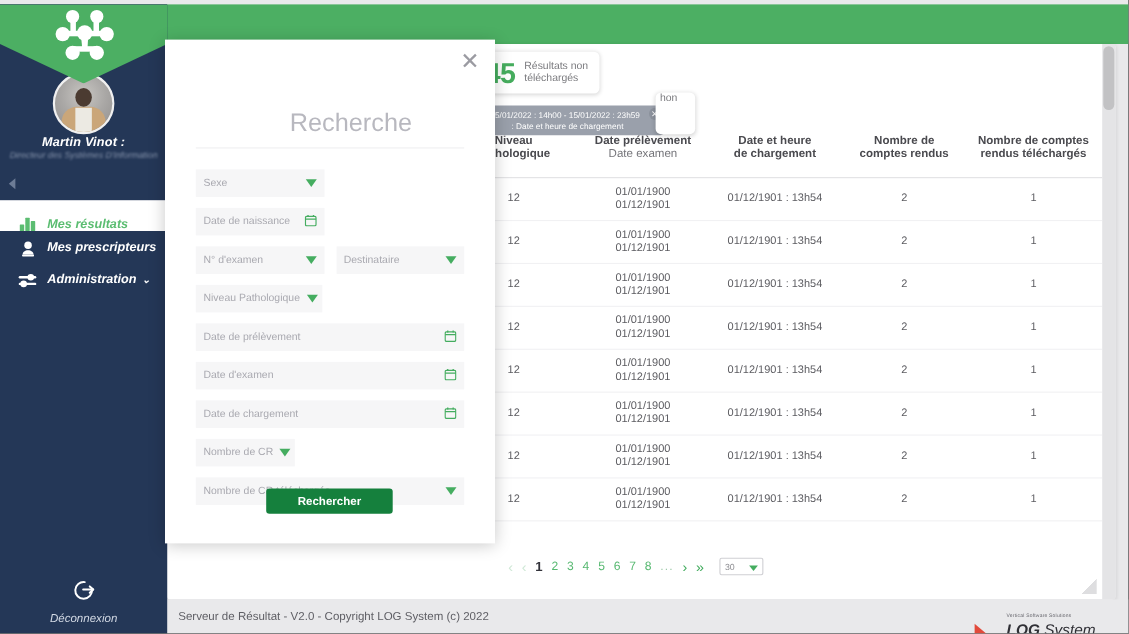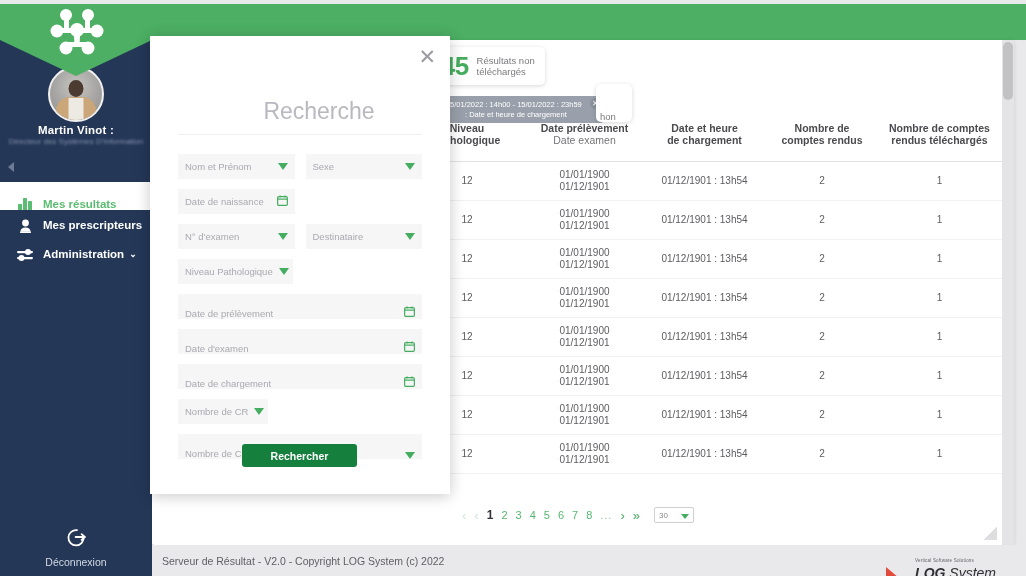--- a/index.html
+++ b/index.html
@@ -36,20 +36,21 @@
     z-index: 8;
   }
 
   
   .sidebar {
     position: absolute; left: 0; top: 4px;
     width: 152px; height: 572px;
     background: #243757;
     z-index: 5;
     color: #fff;
+    font-style: italic;
   }
   .avatar {
     position: absolute; left: 50%; top: 62px;
     transform: translateX(-50%);
     width: 56px; height: 56px; border-radius: 50%;
     background: radial-gradient(circle at 50% 36%, #c8c6c2 0%, #a9a7a5 48%, #8f8d8c 100%);
     border: 2px solid #f0f0f0;
     overflow: hidden;
   }
   .avatar .head {
@@ -300,21 +301,21 @@
   .field {
     background: #f6f6f7;
     height: 25px;
     display: flex; align-items: center;
     padding: 0 7px;
     font-size: 9.5px; color: #a9a9b0;
     position: relative;
     cursor: pointer;
   }
   .field.half { width: 116.5px; }
-  .field.full { width: 244px; align-items: flex-end; }
+  .field.full { width: 244px; }
   .field.auto { width: auto; padding-right: 4px; }
   .field .lbl { flex: 1; white-space: nowrap; }
   .caret-dn {
     width: 0; height: 0; flex: none;
     border-left: 5.5px solid transparent;
     border-right: 5.5px solid transparent;
     border-top: 7px solid #45ad60;
     margin-left: 6px;
   }
   .cal-ico { margin-left: 6px; flex: none; }
@@ -327,21 +328,21 @@
     font-family: "Liberation Sans", sans-serif;
     cursor: pointer;
   }
 
   
   .hidden-card {
     position: absolute; left: 444px; top: 44px;
     background: #fff; border-radius: 5px;
     box-shadow: 0 1px 4px rgba(0,0,0,.16);
     height: 38px; width: 36px;
-    display: flex; align-items: flex-end;
+    display: flex; align-items: flex-start;
     font-size: 9.5px; color: #7b7b7f;
     z-index: 2;
     overflow: hidden;
   }
 </style>
 </head>
 <body>
 
 <div id="app">
 
@@ -582,24 +583,20 @@
   </div>
 
   <div class="modal">
     <span class="modal-close">✕</span>
     <div class="modal-title">Recherche</div>
     <div class="modal-underline"></div>
 
     <div class="mform">
       <div class="frow">
         <div class="field half">
-          <span class="lbl">Nom et Prénom</span>
-          <span class="caret-dn"></span>
-        </div>
-        <div class="field half">
           <span class="lbl">Sexe</span>
           <span class="caret-dn"></span>
         </div>
       </div>
 
       <div class="frow">
         <div class="field half">
           <span class="lbl">Date de naissance</span>
           <span class="cal-ico">
             <svg width="11" height="11" viewBox="0 0 12 12">

